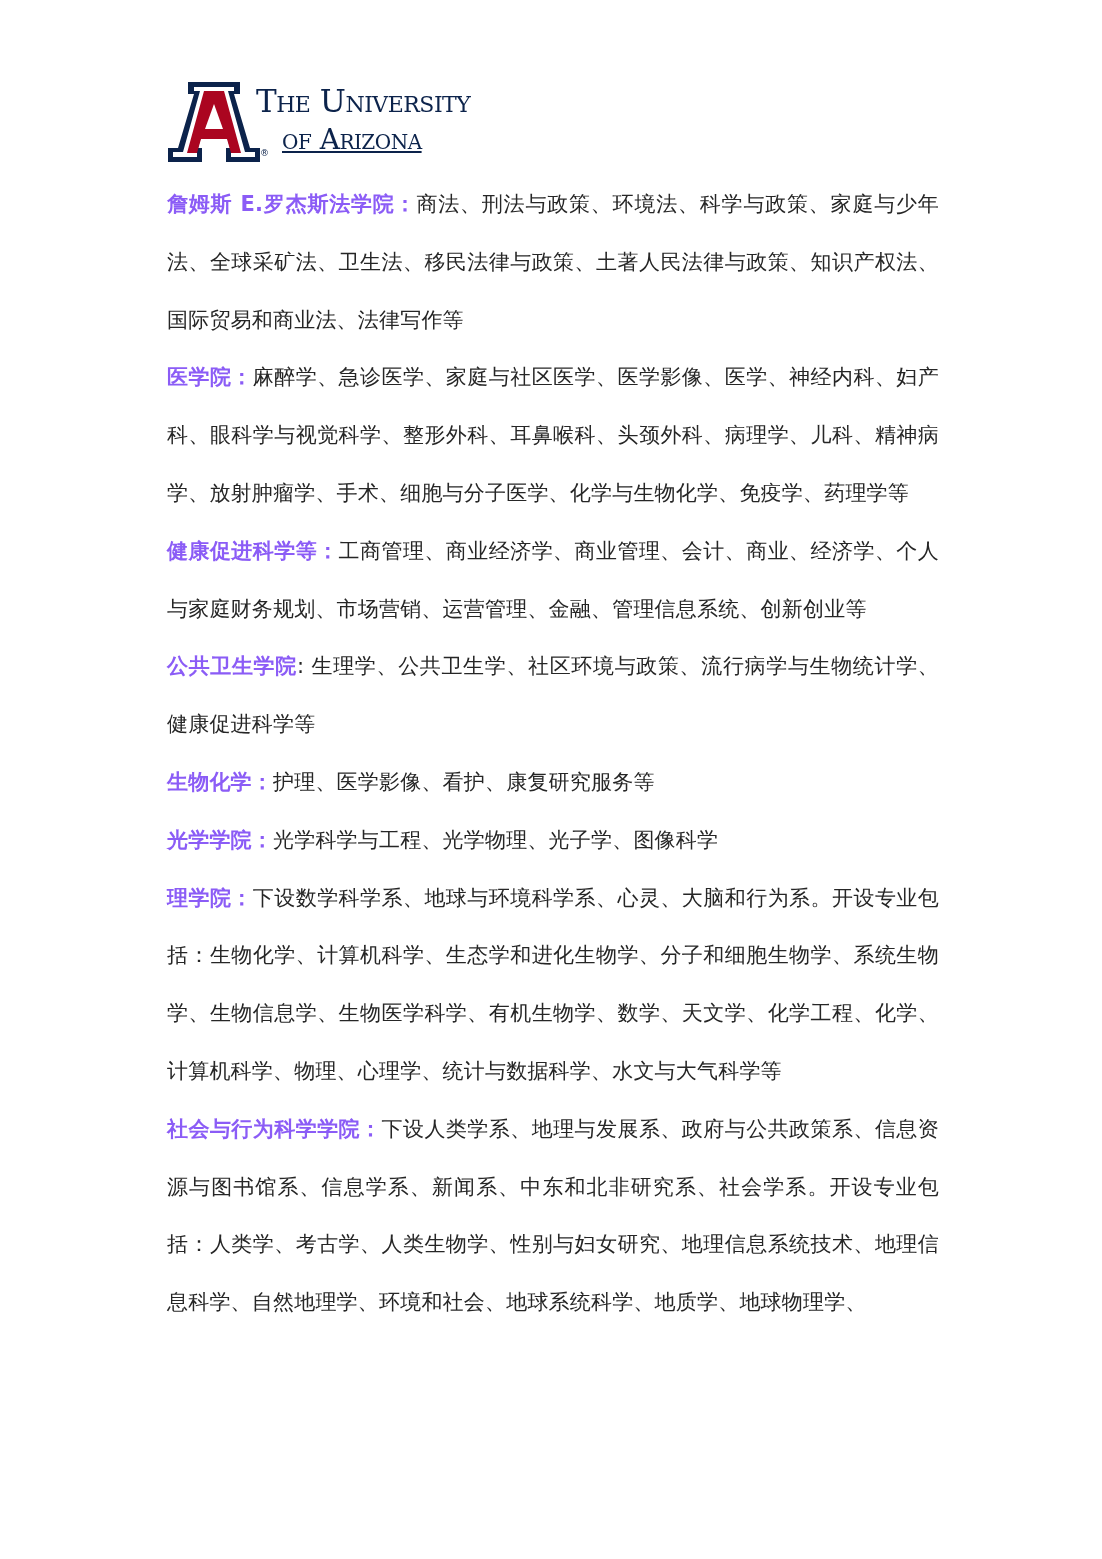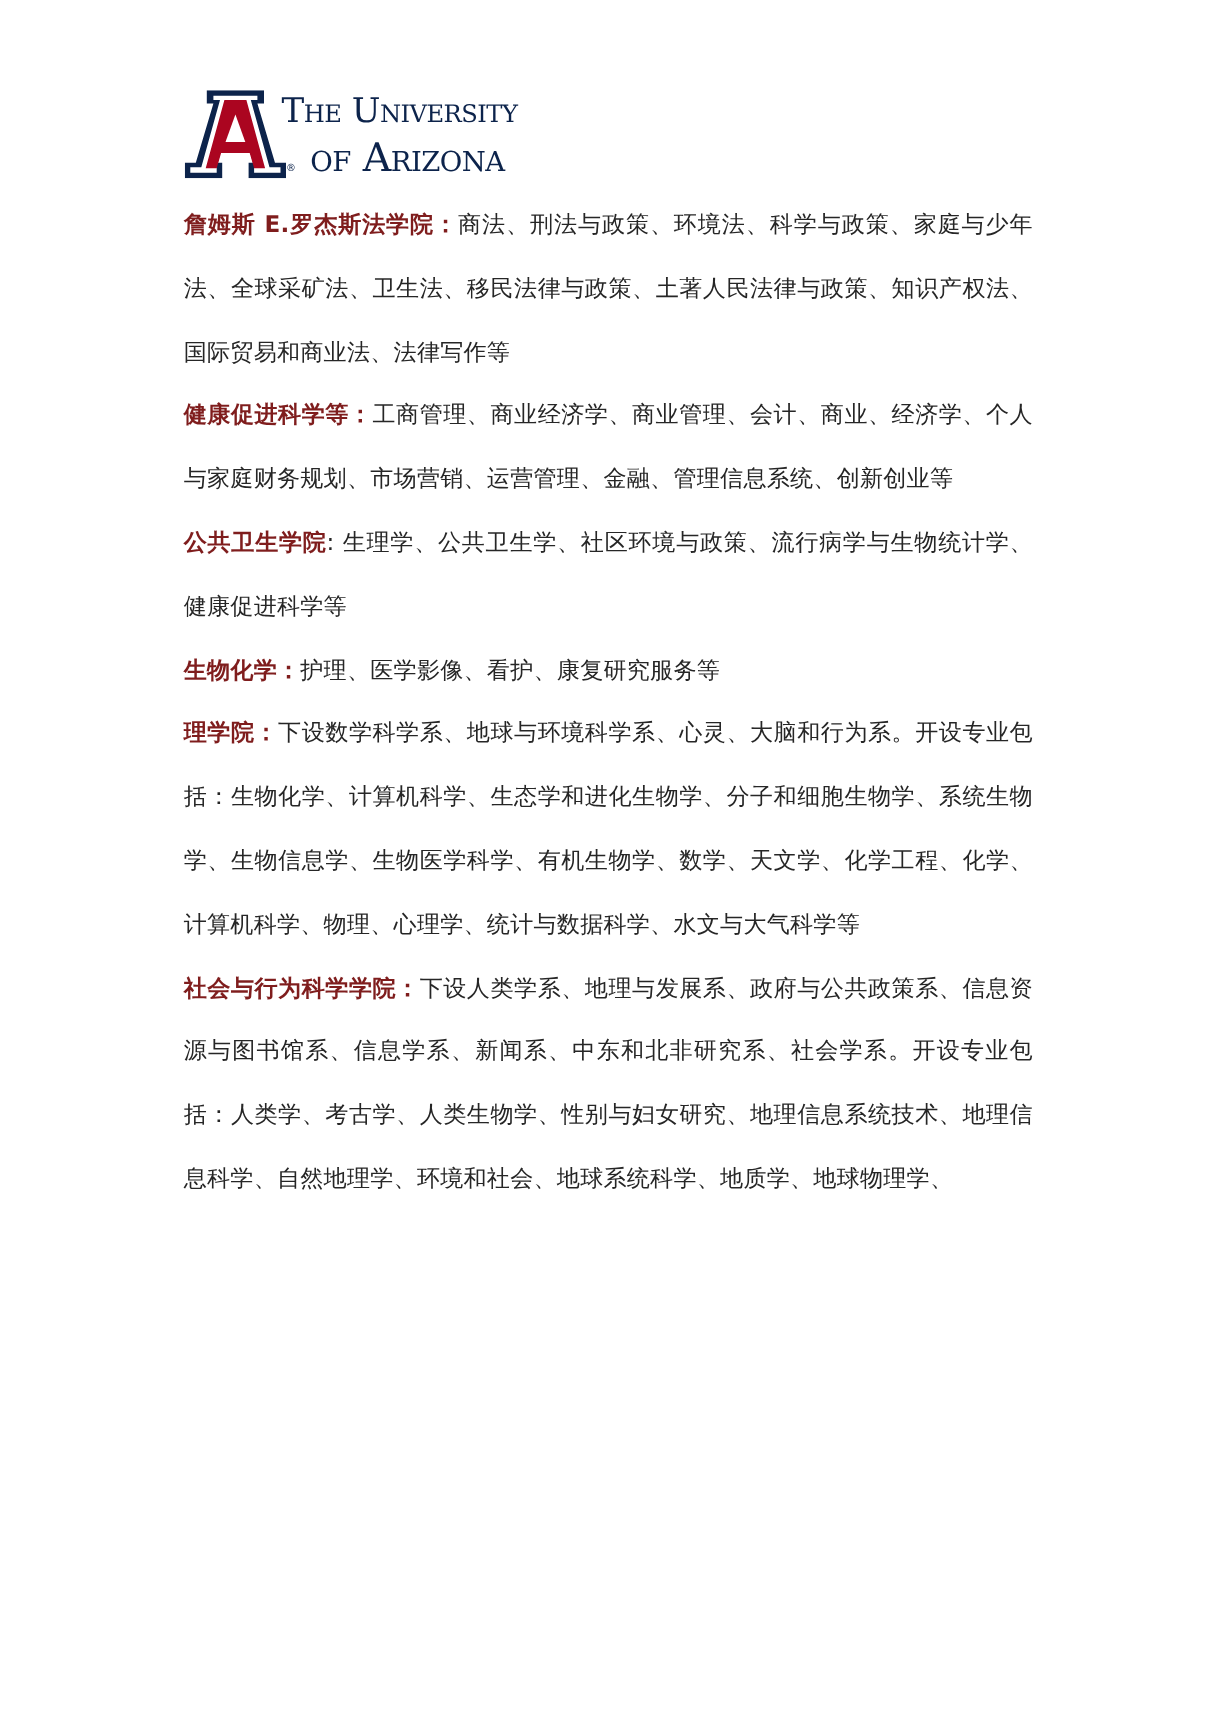--- a/index.html
+++ b/index.html
@@ -51,25 +51,26 @@
       font-size: 31px;
       letter-spacing: -0.5px;
       white-space: nowrap;
       line-height: 1;
       font-variant: small-caps;
     }
     .logo-line2 {
       position: absolute;
       left: 22px;
       top: 44px;
-      font-size: 36px;
+      font-size: 28px;
       letter-spacing: -0.5px;
       white-space: nowrap;
       line-height: 1;
       font-variant: small-caps;
+      text-decoration: underline;
     }
     .logo-reg {
       position: absolute;
       left: 0px;
       top: 66px;
       font-size: 9px;
       color: #0c234b;
       font-family: "DejaVu Sans", sans-serif;
     }
     .content {
@@ -82,21 +83,21 @@
       margin: 0;
       font-size: 21px;
       line-height: 57.8px;
       text-align: justify;
       text-align-last: left;
       letter-spacing: 0.2px;
       color: #262626;
     }
     .para .heading {
       font-weight: bold;
-      color: #7f1d1d;
+      color: #8b5cf6;
     }
   </style>
 </head>
 <body>
 
 <div class="page">
 
   <div class="logo">
     <div class="logo-mark">
       <svg width="92" height="80" viewBox="0 0 92 80" xmlns="http://www.w3.org/2000/svg">
@@ -112,20 +113,22 @@
     </div>
     <div class="logo-text">
       <div class="logo-line1">The University</div>
       <div class="logo-reg">®</div>
       <div class="logo-line2">of Arizona</div>
     </div>
   </div>
 
   <div class="content">
     <p class="para"><span class="heading">詹姆斯 E.罗杰斯法学院：</span><span>商法、刑法与政策、环境法、科学与政策、家庭与少年法、全球采矿法、卫生法、移民法律与政策、土著人民法律与政策、知识产权法、国际贸易和商业法、法律写作等</span></p>
+    <p class="para"><span class="heading">医学院：</span><span>麻醉学、急诊医学、家庭与社区医学、医学影像、医学、神经内科、妇产科、眼科学与视觉科学、整形外科、耳鼻喉科、头颈外科、病理学、儿科、精神病学、放射肿瘤学、手术、细胞与分子医学、化学与生物化学、免疫学、药理学等</span></p>
     <p class="para"><span class="heading">健康促进科学等：</span><span>工商管理、商业经济学、商业管理、会计、商业、经济学、个人与家庭财务规划、市场营销、运营管理、金融、管理信息系统、创新创业等</span></p>
     <p class="para"><span class="heading">公共卫生学院</span><span>: 生理学、公共卫生学、社区环境与政策、流行病学与生物统计学、健康促进科学等</span></p>
     <p class="para"><span class="heading">生物化学：</span><span>护理、医学影像、看护、康复研究服务等</span></p>
+    <p class="para"><span class="heading">光学学院：</span><span>光学科学与工程、光学物理、光子学、图像科学</span></p>
     <p class="para"><span class="heading">理学院：</span><span>下设数学科学系、地球与环境科学系、心灵、大脑和行为系。开设专业包括：生物化学、计算机科学、生态学和进化生物学、分子和细胞生物学、系统生物学、生物信息学、生物医学科学、有机生物学、数学、天文学、化学工程、化学、计算机科学、物理、心理学、统计与数据科学、水文与大气科学等</span></p>
     <p class="para"><span class="heading">社会与行为科学学院：</span><span>下设人类学系、地理与发展系、政府与公共政策系、信息资源与图书馆系、信息学系、新闻系、中东和北非研究系、社会学系。开设专业包括：人类学、考古学、人类生物学、性别与妇女研究、地理信息系统技术、地理信息科学、自然地理学、环境和社会、地球系统科学、地质学、地球物理学、</span></p>
   </div>
 
 </div>
 
 </body></html>

